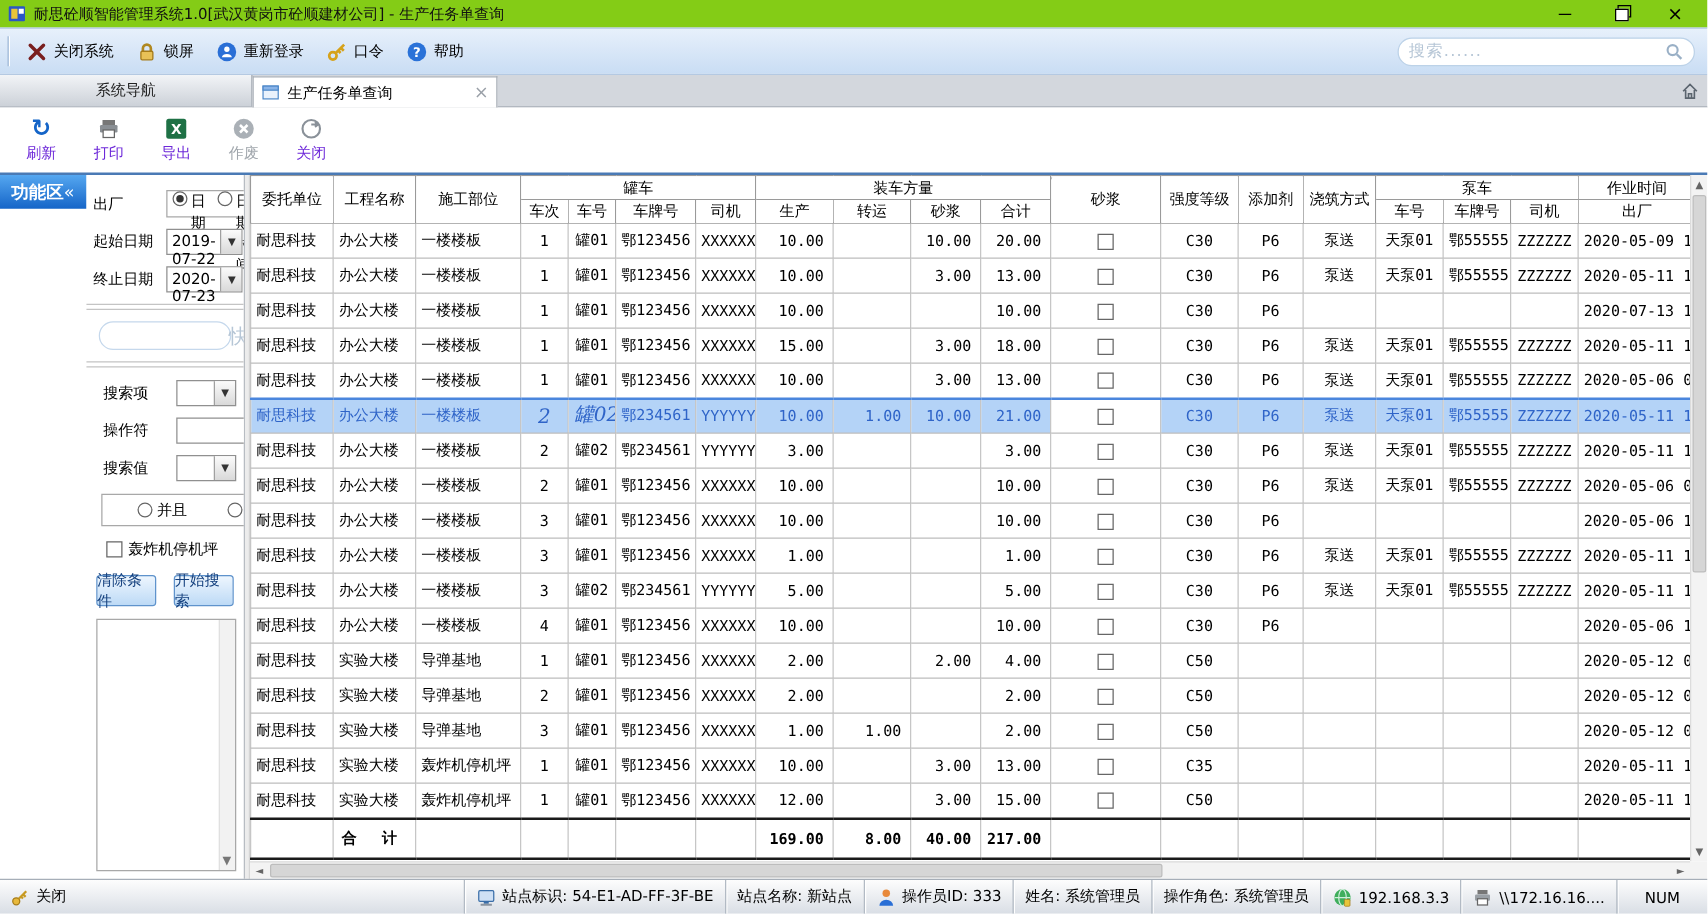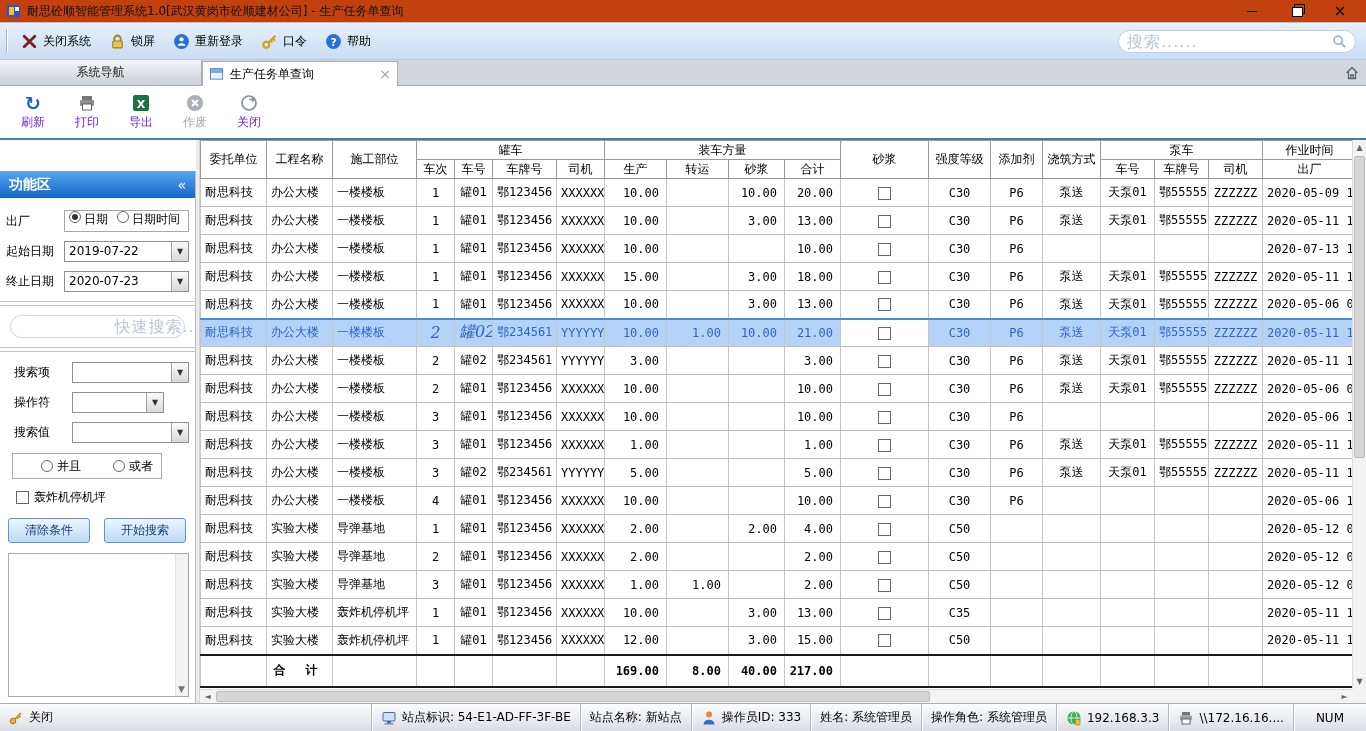--- a/index.html
+++ b/index.html
@@ -1,37 +1,37 @@
 <!DOCTYPE html>
 <html><head>
 <meta charset="utf-8">
 <style>
   * { margin:0; padding:0; box-sizing:border-box; }
   html,body { width:1366px; height:731px; overflow:hidden; }
   body { font-family:"DejaVu Sans","Liberation Sans",sans-serif; font-size:12px; color:#000; background:#fff; position:relative; }
 
   
-  .titlebar { height:22px; background:#c2410c; display:flex; align-items:center; padding:0 4px; }
+  .titlebar { height:22px; background:#84cc16; display:flex; align-items:center; padding:0 4px; }
   .titlebar .app-ic { width:16px; height:16px; margin:0 5px 0 2px; }
   .titlebar .title { font-size:12px; color:#111; }
   .win-controls { margin-left:auto; display:flex; }
   .win-btn { width:44px; height:20px; display:flex; align-items:center; justify-content:center; cursor:default; }
   .g-min { width:10px; border-top:1px solid #000; display:inline-block; }
   .g-restore { position:relative; width:9px; height:8px; border:1px solid #000; background:#fff; }
   .g-restore::before { content:""; position:absolute; left:1px; top:-4px; width:9px; height:8px; border:1px solid #000; }
   .g-restore::after { content:""; position:absolute; left:-1px; top:-1px; width:9px; height:8px; background:#fff; border:1px solid #000; }
   .g-close { font-size:15px; line-height:15px; }
 
   
   .menubar { height:38px; background:linear-gradient(#e7f0fb,#c9ddf4); border-top:1px solid #aac4e2; border-bottom:1px solid #b4c9e2; display:flex; align-items:center; padding:0 10px 0 12px; position:relative; }
   .menubar::before { content:""; position:absolute; left:6px; top:6px; bottom:6px; border-left:1px solid #9fb8d6; border-right:1px solid #fff; }
   .menu-item { display:flex; align-items:center; gap:5px; padding:0 9px; height:28px; cursor:default; }
   .menu-item .ic { width:17px; height:17px; display:inline-flex; }
   .top-search { margin-left:auto; width:238px; height:23px; background:#fff; border:1px solid #bcd2e8; border-radius:12px; display:flex; align-items:center; padding:0 8px; }
-  .top-search input { border:0; outline:0; flex:1; font-size:16px; color:#ec4899; background:transparent; font-family:inherit; }
+  .top-search input { border:0; outline:0; flex:1; font-size:13px; color:#ec4899; background:transparent; font-family:inherit; }
   .top-search input::placeholder { color:#b6c6d6; letter-spacing:1px; }
 
   
   .tabbar { height:26px; background:#d3d7dd; display:flex; align-items:flex-end; border-bottom:1px solid #a8aeb6; }
   .tab { height:25px; display:flex; align-items:center; justify-content:center; font-size:12px; }
   .tab.inactive { width:202px; background:linear-gradient(#f2f4f7,#ccd1d8); border-right:1px solid #a8aeb6; color:#222; }
   .tab.active { width:196px; background:#fff; border:1px solid #a8aeb6; border-bottom:0; margin-bottom:-1px; gap:6px; padding:0 6px; }
   .tab.active .ic { width:15px; height:14px; }
   .tab-close { margin-left:auto; color:#9aa0a8; font-size:14px; line-height:14px; cursor:default; }
   .home-btn { margin-left:auto; width:28px; height:25px; display:flex; align-items:center; justify-content:center; }
@@ -41,21 +41,21 @@
   .tb-btn { width:50px; height:46px; display:flex; flex-direction:column; align-items:center; justify-content:center; gap:2px; cursor:default; }
   .tb-btn .ic { width:18px; height:18px; display:flex; align-items:center; justify-content:center; }
   .tb-btn .lbl { font-size:12px; color:#6d28d9; }
   .tb-btn.disabled .lbl { color:#a0a6ac; }
   .refresh-ch { color:#1565c8; font-size:19px; font-weight:bold; line-height:18px; }
 
   
   .main { position:absolute; top:140px; left:0; right:0; bottom:28px; display:flex; background:#fff; }
 
   
-  .sidebar { width:196px; border-right:1px solid #b7bcc2; display:flex; flex-direction:column; background:#fff;margin-top:31px; }
+  .sidebar { width:196px; border-right:1px solid #b7bcc2; display:flex; flex-direction:row; background:#fff; }
   .fn-header { height:27px; background:linear-gradient(#55a7f0,#1565c8); color:#fff; font-weight:bold; font-size:14px; display:flex; align-items:center; padding:0 9px; flex:none; }
   .fn-collapse { margin-left:auto; font-size:14px; font-weight:normal; cursor:default; }
   .fn-body { flex:1; display:flex; flex-direction:column; overflow:hidden; padding-top:8px; }
   .form-row { display:flex; align-items:center; margin:4px 6px; height:22px; flex:none; }
   .form-row label { width:58px; flex:none; font-size:12px; }
   .radio-box { flex:1; border:1px solid #a8a8a8; height:22px; display:flex; align-items:flex-start; padding:0 4px; gap:3px; background:#fff; }
   .radio { width:12px; height:12px; border:1px solid #666; border-radius:50%; background:#fff; display:inline-block; position:relative; flex:none; }
   .radio.checked::after { content:""; position:absolute; left:2px; top:2px; width:6px; height:6px; border-radius:50%; background:#333; }
   .cb { width:13px; height:13px; border:1px solid #666; background:#fff; display:inline-block; flex:none; }
   .combo { height:21px; border:1px solid #909090; background:#fff; display:flex; align-items:stretch; flex:1; }

